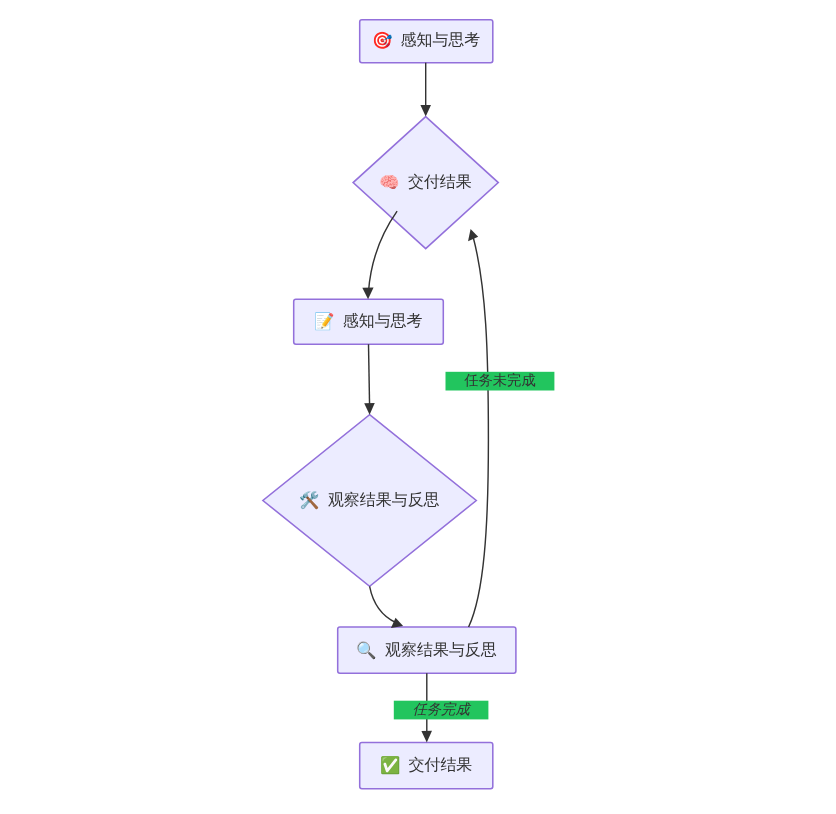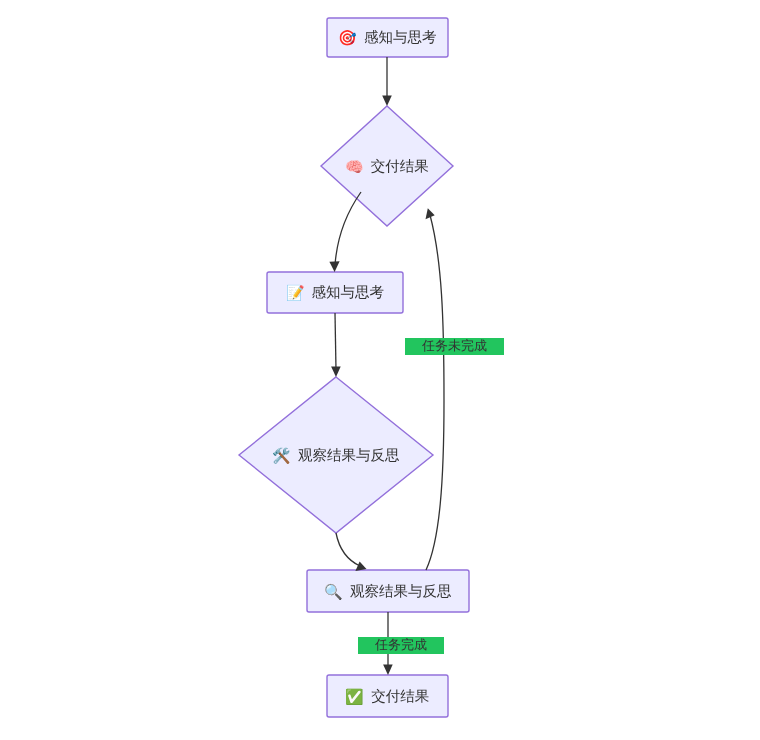--- a/index.html
+++ b/index.html
@@ -145,15 +145,15 @@
     <span>观察结果与反思</span>
   </div>
 
   <div class="node-label" style="left:327px; top:675px; width:121px; height:42px;">
     <span class="node-icon">✅</span>
     <span>交付结果</span>
   </div>
 
   <div class="edge-label" style="left:405px; top:338px;">任务未完成</div>
 
-  <div class="edge-label" style="left:358px; top:637px;">任务完成</div>
+  <div class="edge-label" style="left:358px; top:637px;font-style:italic;">任务完成</div>
 
 </div>
 
 </body></html>

